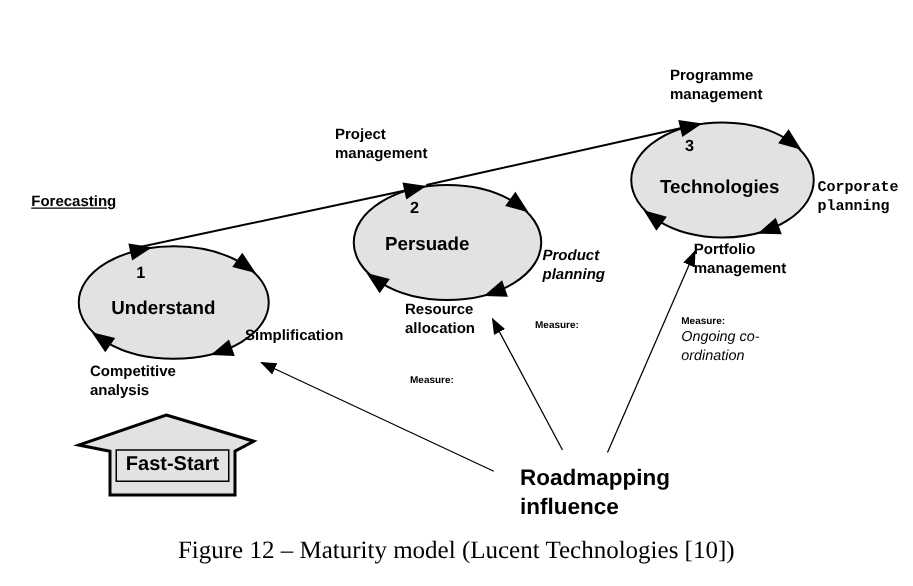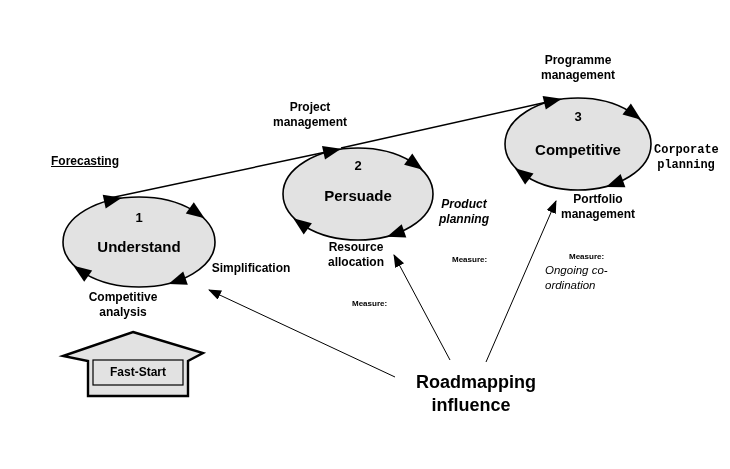--- a/index.html
+++ b/index.html
@@ -10,21 +10,20 @@
     height: 469px;
     background: #ffffff;
     font-family: "Liberation Sans", sans-serif;
     overflow: hidden;
   }
   .gfx { position: absolute; left: 0; top: 0; }
   .lbl {
     position: absolute;
     font: bold 12px "Liberation Sans", sans-serif;
     color: #000;
-    text-align: center;
     line-height: 1.28;
   }
   .stage-num  { font-size: 13px; }
   .stage-name { font-size: 15px; }
   
   .p-s1-num   { left: 109px; top: 210px; width: 60px; }
   .p-s1-name  { left: 89px;  top: 237px; width: 100px; }
   .p-forecast { left: 25px;  top: 154px; width: 120px; text-decoration: underline; }
   .p-simplif  { left: 196px; top: 261px; width: 110px; }
   .p-compet   { left: 72px;  top: 290px; width: 102px; }
@@ -35,31 +34,31 @@
   .p-prodplan { left: 434px; top: 197px; width: 60px; font-style: italic; }
   .p-resalloc { left: 324px; top: 240px; width: 64px; }
   
   .p-s3-num   { left: 548px; top: 109px; width: 60px; }
   .p-s3-name  { left: 528px; top: 140px; width: 100px; }
   .p-progmgmt { left: 536px; top: 53px;  width: 84px; }
   .p-corpplan { left: 654px; top: 143px; width: 64px; font-family: Liberation Mono, monospace; }
   .p-portmgmt { left: 555px; top: 192px; width: 86px; }
   
   .measure { text-align: left; }
-  .measure .m-head { font: bold 8px "Liberation Sans", sans-serif; margin-left: 24px; }
+  .measure .m-head { font: bold 8px "Liberation Sans", sans-serif; }
   .measure .m-text { font: italic 11.5px "Liberation Sans", sans-serif; line-height: 1.3; margin-top: 2px; }
   .p-m1 { left: 328px; top: 299px; width: 56px; }
   .p-m2 { left: 428px; top: 255px; width: 58px; }
   .p-m3 { left: 545px; top: 252px; width: 72px; }
   
   .p-roadmap { left: 416px; top: 371px; width: 110px; font-size: 18px; }
   .p-fast {
     left: 93px; top: 360px; width: 90px; height: 25px;
     display: flex; align-items: center; justify-content: center;
-    font-size: 12px;
+    font-size: 16px;
   }
   .caption {
     position: absolute;
     left: 0; top: 429px; width: 730px;
     font: 20px "Liberation Serif", serif;
     color: #000;
     text-align: center;
   }
 </style>
 </head>
@@ -110,33 +109,34 @@
   <div class="lbl p-simplif">Simplification</div>
   <div class="lbl p-compet">Competitive analysis</div>
 
   <div class="lbl stage-num p-s2-num">2</div>
   <div class="lbl stage-name p-s2-name">Persuade</div>
   <div class="lbl p-projmgmt">Project management</div>
   <div class="lbl p-prodplan">Product planning</div>
   <div class="lbl p-resalloc">Resource allocation</div>
 
   <div class="lbl stage-num p-s3-num">3</div>
-  <div class="lbl stage-name p-s3-name">Competitive</div>
+  <div class="lbl stage-name p-s3-name">Technologies</div>
   <div class="lbl p-progmgmt">Programme management</div>
   <div class="lbl p-corpplan">Corporate planning</div>
   <div class="lbl p-portmgmt">Portfolio management</div>
 
   <div class="lbl measure p-m1">
     <div class="m-head">Measure:</div>
   </div>
   <div class="lbl measure p-m2">
     <div class="m-head">Measure:</div>
   </div>
   <div class="lbl measure p-m3">
     <div class="m-head">Measure:</div>
     <div class="m-text">Ongoing co-ordination</div>
   </div>
 
   <div class="lbl p-roadmap">Roadmapping influence</div>
   <div class="lbl p-fast">Fast-Start</div>
 
+  <div class="caption">Figure 12 – Maturity model (Lucent Technologies [10])</div>
 
 </div>
 
 </body></html>

